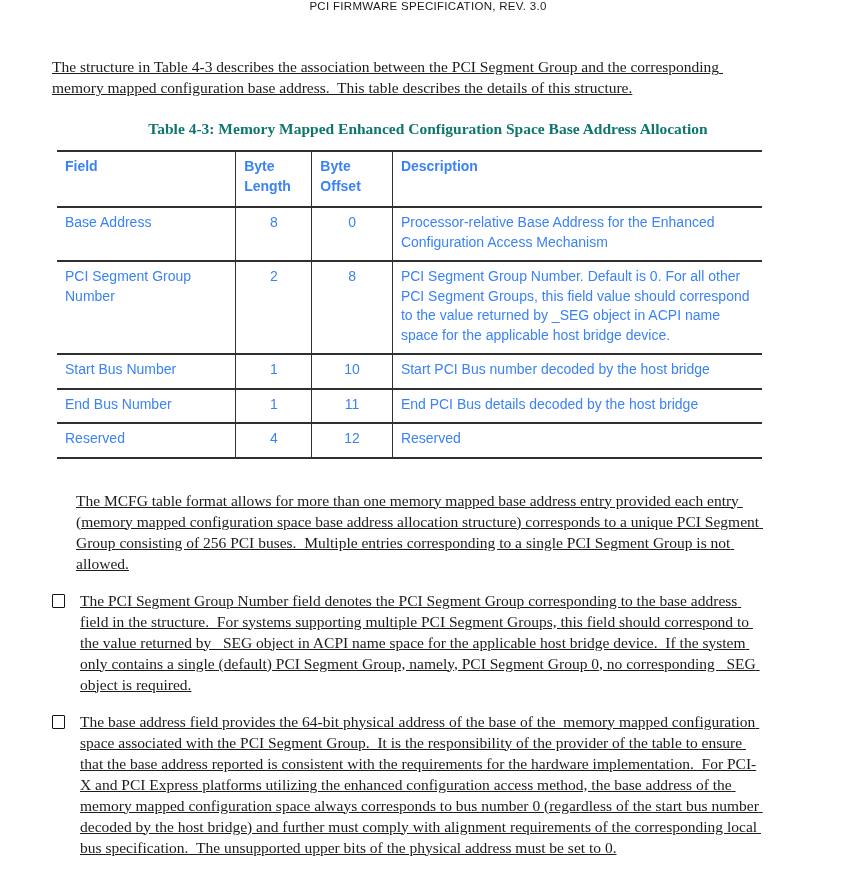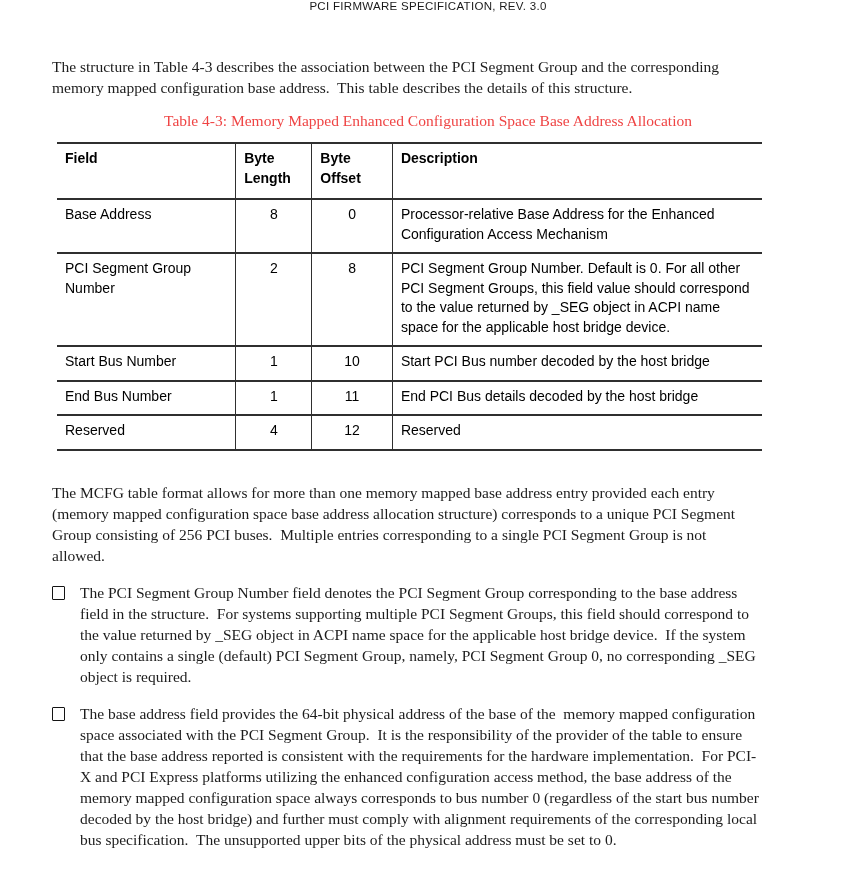--- a/index.html
+++ b/index.html
@@ -20,62 +20,63 @@
     font-family: "Liberation Sans", sans-serif;
     font-size: 11.5px;
     letter-spacing: 0.3px;
     color: #1a1a1a;
   }
   .body-copy {
     font-family: "Liberation Serif", serif;
     font-size: 15.5px;
     line-height: 21px;
     color: #1c1c1c;
+    text-decoration: underline;
   }
   .intro {
     margin: 44px 98px 0 52px;
     width: 706px;
     white-space: pre-wrap;
   }
   .table-caption {
-    margin-top: 12px;
+    margin-top: 20px;
     text-align: center;
     font-family: "Liberation Serif", serif;
-    font-weight: normal;
+    font-weight: bold;
     font-size: 15.5px;
     line-height: 22px;
-    color: #ef4444;
+    color: #0f766e;
   }
   .spec-table {
     margin: 10px 0 0 57px;
     width: 705px;
     border-collapse: collapse;
     font-family: "Liberation Sans", sans-serif;
     font-size: 14px;
     line-height: 19.5px;
-    color: #000000;
+    color: #3b82f6;
     table-layout: fixed;
   }
   .spec-table th, .spec-table td {
     border-top: 2px solid #2f2f2f;
     border-bottom: 2px solid #2f2f2f;
     vertical-align: top;
     padding: 5px 8px 8px 8px;
     text-align: left;
     font-weight: normal;
   }
   .spec-table th { font-weight: bold; padding-bottom: 10px; }
   .spec-table .col-field  { width: 162px; }
   .spec-table .col-len    { width: 69px;  }
   .spec-table .col-off    { width: 73px;  }
   .spec-table .col-desc   { width: 335px; }
   .spec-table .v-line { border-left: 1.5px solid #2f2f2f; margin-top: 8px; }
   .spec-table .num { text-align: center; }
   .para-mcfg {
-    margin: 31px 98px 0 52px;
+    margin: 31px 98px 0 76px;
     width: 706px;
     white-space: pre-wrap;
   }
   .bullet-item {
     position: relative;
     margin: 16px 92px 0 52px;
     width: 712px;
     display: flex;
   }
   .bullet-square {

